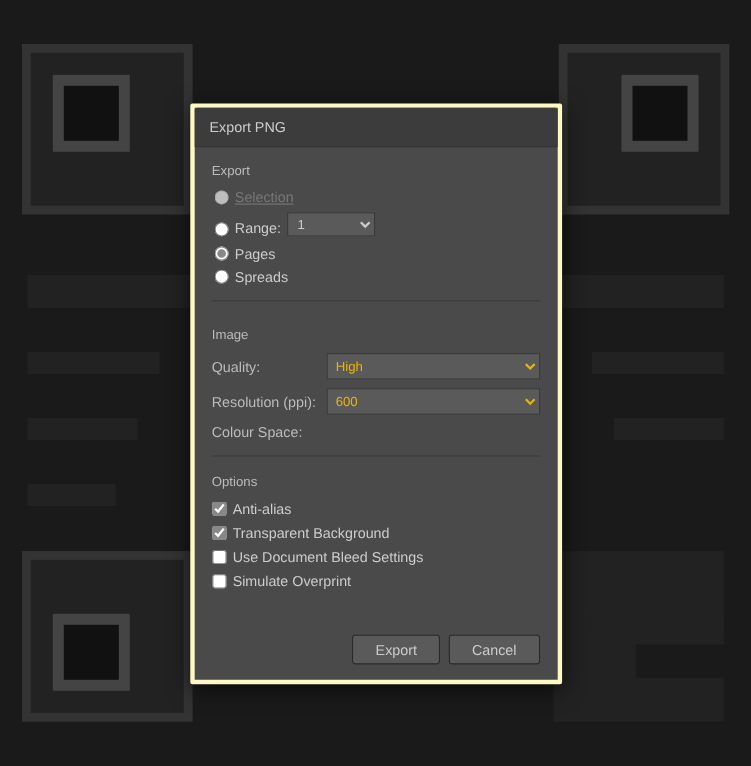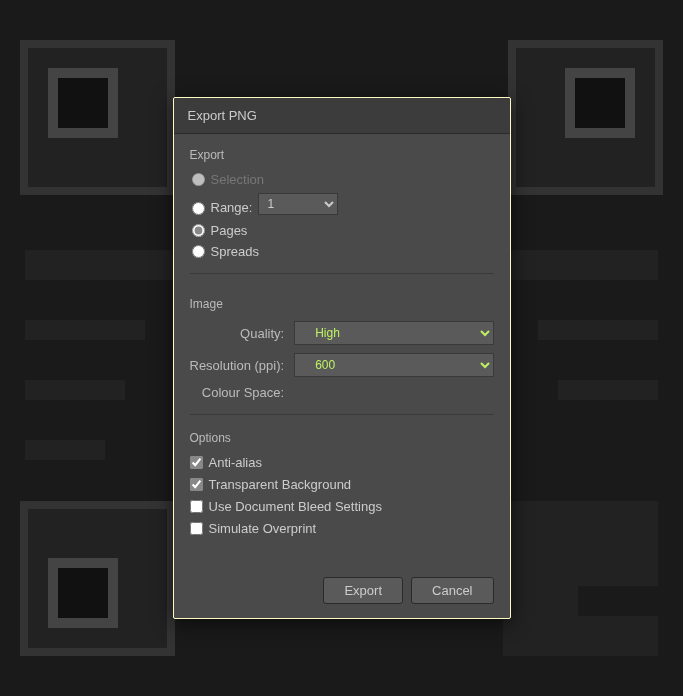--- a/index.html
+++ b/index.html
@@ -15,21 +15,21 @@
       font-size: 13px;
       overflow: hidden;
     }
 
     
     .dialog {
       position: relative;
       z-index: 10;
       width: 338px;
       background: #4a4a4a;
-      border: 1px solid #fef9c3;
+      border: 4px solid #fef9c3;
       border-radius: 2px;
       box-shadow: 0 4px 20px rgba(0,0,0,0.6);
       margin-top: 20px;
     }
 
     .dialog-titlebar {
       background: #3c3c3c;
       padding: 10px 14px;
       border-bottom: 1px solid #2a2a2a;
       border-radius: 2px 2px 0 0;
@@ -66,20 +66,21 @@
     .radio-row {
       display: flex;
       align-items: center;
       gap: 6px;
       color: #ccc;
       font-size: 13px;
     }
 
     .radio-row.disabled {
       color: #777;
+      text-decoration: underline;
     }
 
     .radio-row input[type="radio"] {
       accent-color: #888;
       width: 13px;
       height: 13px;
       cursor: pointer;
     }
 
     .radio-row.disabled input[type="radio"] {
@@ -123,30 +124,30 @@
     .field-grid {
       display: grid;
       grid-template-columns: auto 1fr;
       gap: 8px 10px;
       align-items: center;
     }
 
     .field-label {
       color: #bbb;
       font-size: 13px;
-      text-align: right;
+      text-align: left;
       white-space: nowrap;
     }
 
     .field-select {
       background: #5a5a5a;
       border: 1px solid #3a3a3a;
-      color: #bef264;
+      color: #eab308;
       font-size: 12px;
-      padding: 2px 16px;
+      padding: 2px 3px;
       height: 24px;
       width: 100%;
       cursor: pointer;
       appearance: auto;
     }
 
     
     .options-section {
       margin-bottom: 27px;
     }

